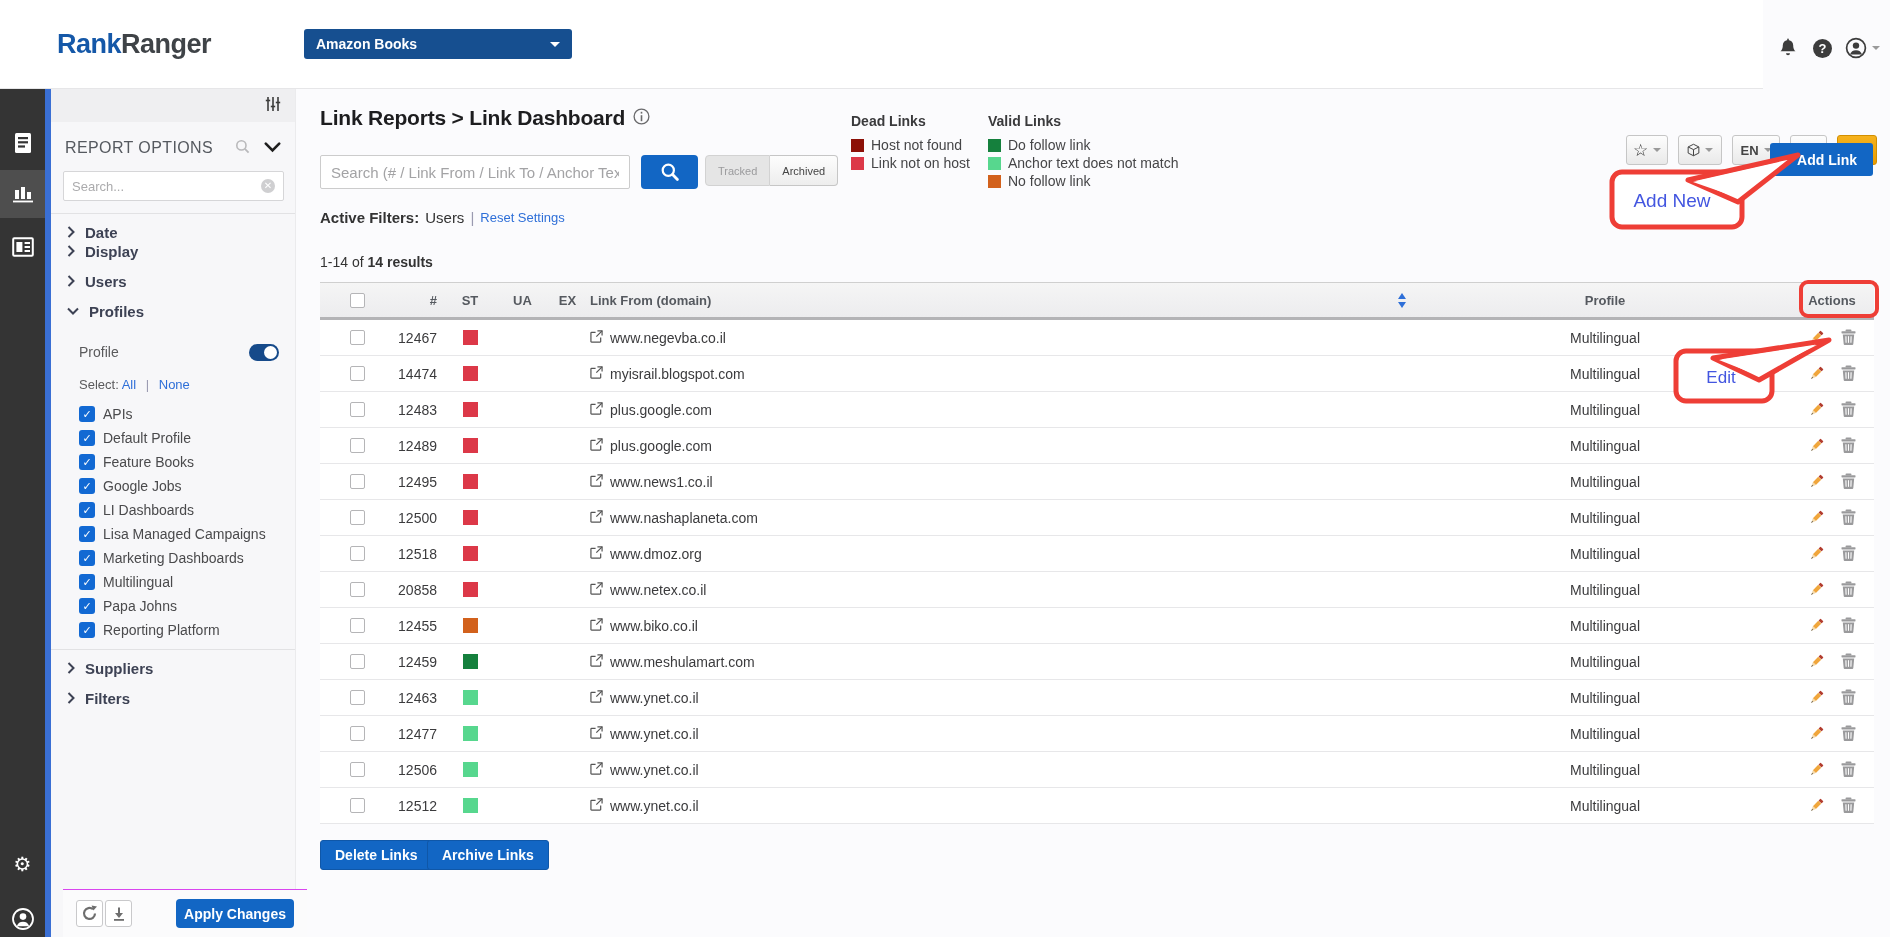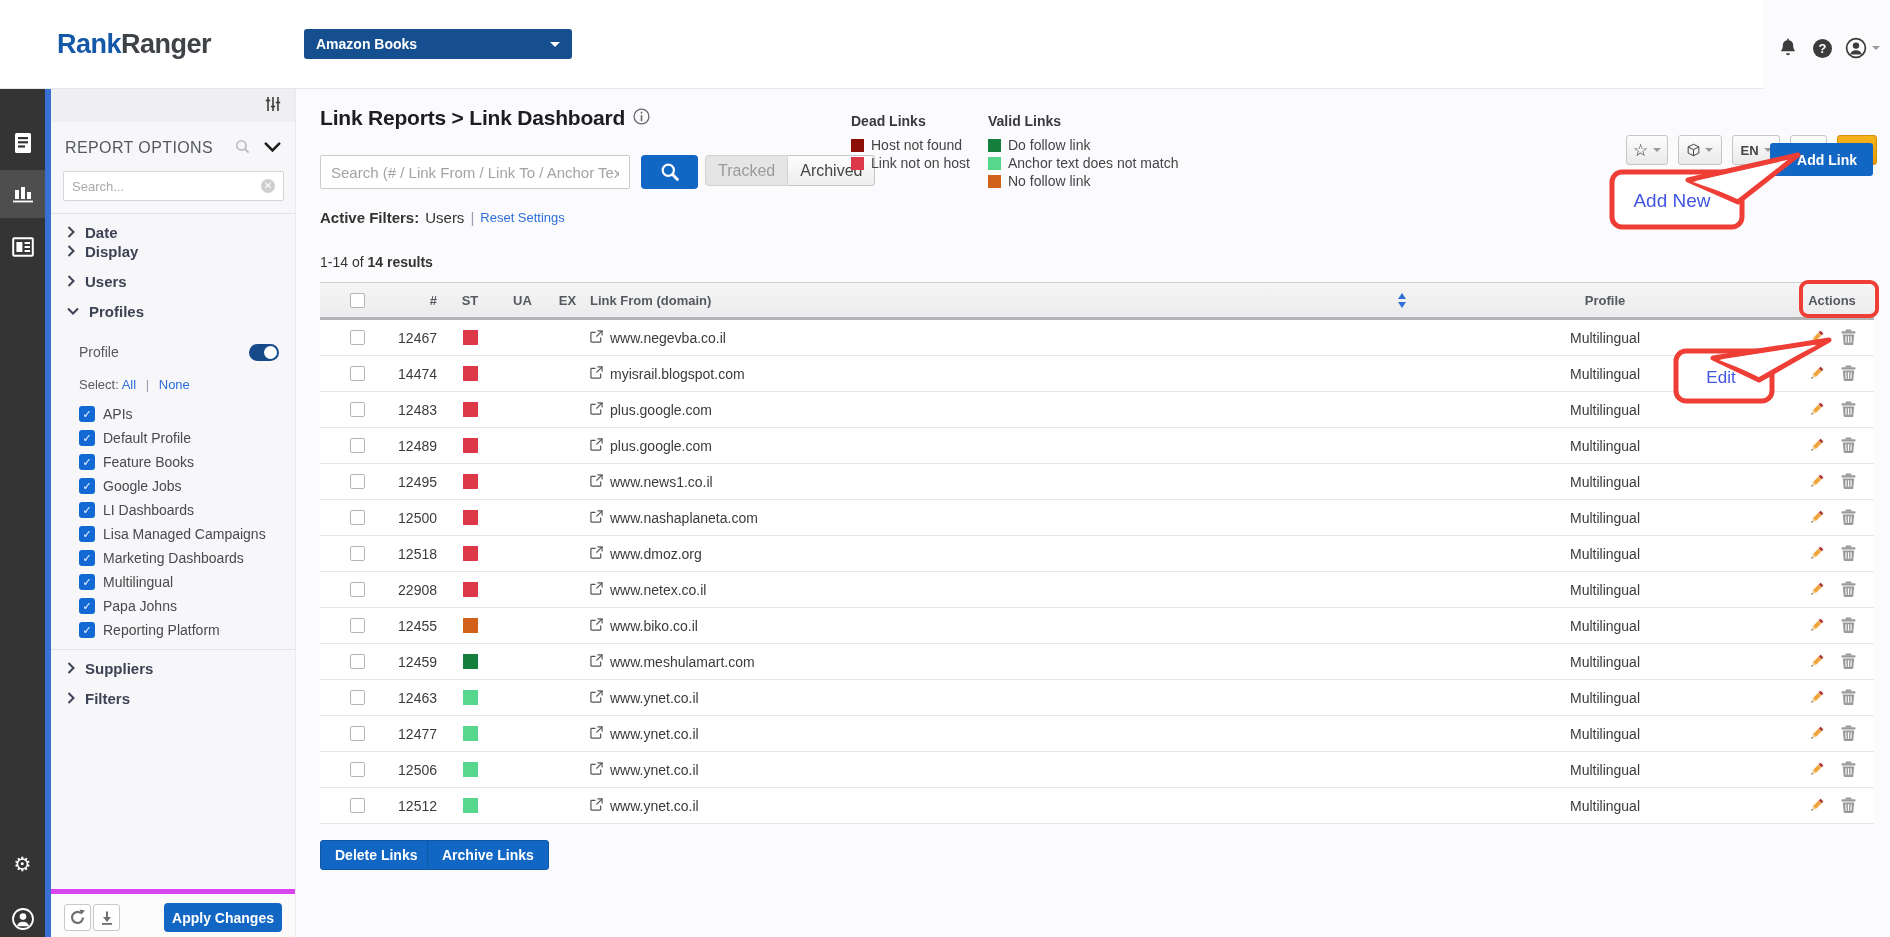--- a/index.html
+++ b/index.html
@@ -41,33 +41,33 @@
   .profile-row .plabel { font-size:14px; color:#5a5a5c; }
   .toggle { width:30px; height:17px; border-radius:9px; background:#164a8a; position:relative; cursor:pointer; }
   .toggle .knob { position:absolute; right:2px; top:2px; width:13px; height:13px; border-radius:50%; background:#fff; }
   .select-row { position:absolute; left:28px; top:288px; font-size:13px; color:#5a5a5c; }
   .select-row a { color:#2e6fd8; text-decoration:none; cursor:pointer; }
   .select-row .sep { color:#9a9ab0; margin:0 6px; }
   .checklist { position:absolute; left:28px; top:313px; width:210px; }
   .check-item { display:flex; align-items:center; gap:8px; height:24px; cursor:pointer; }
   .cbx { width:16px; height:16px; background:#1269d3; border-radius:3px; color:#fff; font-size:11px; font-weight:bold; text-align:center; line-height:16px; flex:0 0 auto; }
   .cbx-label { font-size:14px; color:#4a4a4c; }
-  .sb-bottombar { position:absolute; left:0; bottom:0; width:100%; height:48px; background:#fbfbfc; border-top:5px solid #d946ef; }
+  .sb-bottombar { position:absolute; left:12px; bottom:0; width:100%; height:48px; background:#fbfbfc; border-top:1px solid #d946ef; }
   .sq-btn { position:absolute; top:10px; width:27px; height:27px; background:#fff; border:1px solid #c9c9cb; border-radius:3px; display:flex; align-items:center; justify-content:center; cursor:pointer; }
   .apply-btn { position:absolute; left:113px; top:9px; width:118px; height:29px; background:#1266c4; border:none; border-radius:4px; color:#fff; font-size:14px; font-weight:bold; cursor:pointer; font-family:inherit; }
   .chev-r { width:8px; height:12px; flex:0 0 auto; }
   
   .main { position:absolute; left:296px; top:89px; width:1594px; height:848px; background:#fbfbfd; }
   .page-title-row { position:absolute; left:24px; top:17px; display:flex; align-items:center; gap:8px; }
   .page-title { font-size:21px; font-weight:bold; color:#1d1d1f; letter-spacing:-0.2px; }
   .main-search { position:absolute; left:24px; top:66px; width:310px; height:34px; background:#fff; border:1px solid #ccc; border-radius:2px; padding:0 10px; font-size:15px; color:#555; outline:none; font-family:inherit; }
   .main-search::placeholder { color:#a3a3a5; }
   .search-btn { position:absolute; left:345px; top:66px; width:57px; height:34px; background:#1266c4; border:none; border-radius:4px; display:flex; align-items:center; justify-content:center; cursor:pointer; }
   .seg-group { position:absolute; left:409px; top:66px; display:flex; height:31px; }
-  .seg { font-size:16px; padding:0 12px; display:flex; align-items:center; cursor:pointer; font-family:inherit; }
+  .seg { font-size:11px; padding:0 12px; display:flex; align-items:center; cursor:pointer; font-family:inherit; }
   .seg.tracked { background:#e5e5e5; border:1px solid #d2d2d2; border-radius:4px 0 0 4px; color:#9b9b9d; }
   .seg.archived { background:linear-gradient(#fdfdfd,#ededed); border:1px solid #c6c6c6; border-left:none; border-radius:0 4px 4px 0; color:#444; }
   .legend { position:absolute; top:24px; }
   .legend.dead { left:555px; } .legend.valid { left:692px; }
   .legend-title { font-size:14px; font-weight:bold; color:#3a3a3c; margin-bottom:7px; }
   .legend-item { display:flex; align-items:center; gap:7px; height:18px; }
   .legend-swatch { width:13px; height:13px; flex:0 0 auto; }
   .legend-label { font-size:14px; color:#454547; }
   .active-filters { position:absolute; left:24px; top:120px; font-size:15px; color:#333; display:flex; align-items:center; gap:6px; }
   .active-filters .af-label { font-weight:bold; }
@@ -754,21 +754,21 @@
                   <line x1="10.1" y1="7.2" x2="9.9" y2="13.8"></line>
                 </g>
               </svg>
             </span>
           </div>
         </div>
         <div class="tgrid trow">
           <div class="td c-check">
             <span class="row-check"></span>
           </div>
-          <div class="td c-id">22908</div>
+          <div class="td c-id">20858</div>
           <div class="td c-st">
             <span class="status-sq" style="background: rgb(220, 56, 72);"></span>
           </div>
           <div class="td c-ua"></div>
           <div class="td c-ex"></div>
           <div class="td c-link">
             <span class="ext-ico"><svg width="13" height="13" viewBox="0 0 14 14">
                 <path d="M11.5 8 v4.3 a0.7 0.7 0 0 1 -0.7 0.7 H1.7 A0.7 0.7 0 0 1 1 12.3 V3.2 a0.7 0.7 0 0 1 0.7 -0.7 H6" fill="none" stroke="#555" stroke-width="1.3"></path>
                 <path d="M8 1 h5 v5" fill="none" stroke="#555" stroke-width="1.3"></path>
                 <path d="M13 1 L6.8 7.2" stroke="#555" stroke-width="1.3"></path>

